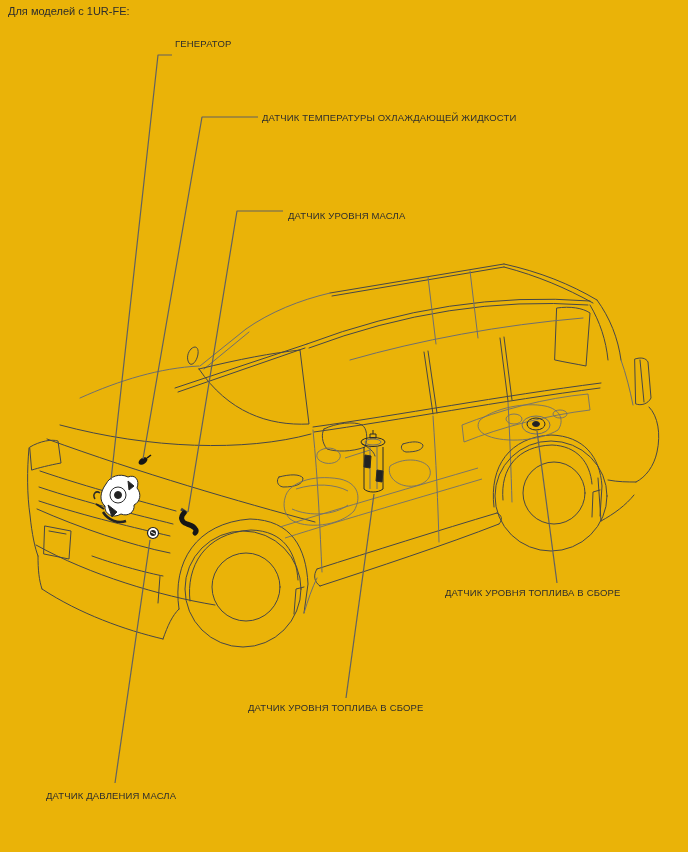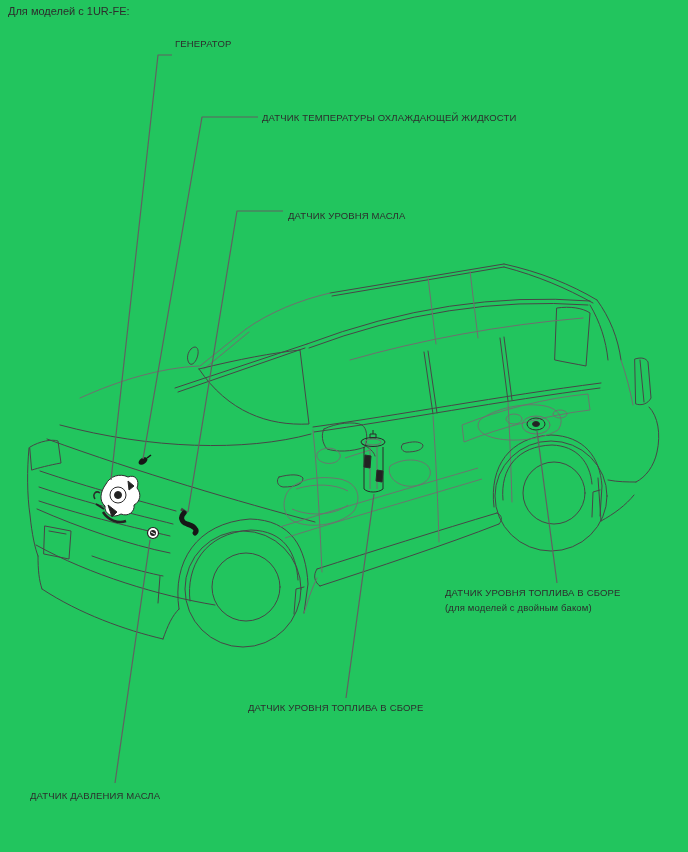--- a/index.html
+++ b/index.html
@@ -1,17 +1,17 @@
 <!DOCTYPE html>
 <html><head>
 <meta charset="utf-8">
 <style>
   html,body{margin:0;padding:0;background:#fff;}
   #stage{
-    position:relative;width:688px;height:852px;background:#22c55e;
+    position:relative;width:688px;height:852px;background:#eab308;
     font-family:"Liberation Sans","DejaVu Sans",sans-serif;color:#2d2d2d;overflow:hidden;
   }
   #art{position:absolute;left:0;top:0;}
   .lbl{
     position:absolute;font-size:9.5px;line-height:15px;letter-spacing:.15px;
     color:#2d2d2d;white-space:nowrap;
   }
   .lbl .sub{display:block;font-size:9.5px;}
   .title{position:absolute;left:8px;top:5px;font-size:11px;color:#2d2d2d;white-space:nowrap;}
 </style>
@@ -200,22 +200,21 @@
   <div class="title">Для моделей с 1UR-FE:</div>
 
   <div class="lbl" style="left:175px;top:36px">ГЕНЕРАТОР</div>
 
   <div class="lbl" style="left:262px;top:110px">ДАТЧИК ТЕМПЕРАТУРЫ ОХЛАЖДАЮЩЕЙ ЖИДКОСТИ</div>
 
   <div class="lbl" style="left:288px;top:208px">ДАТЧИК УРОВНЯ МАСЛА</div>
 
   <div class="lbl" style="left:445px;top:585px">
     <span>ДАТЧИК УРОВНЯ ТОПЛИВА В СБОРЕ</span>
-    <span class="sub">(для моделей с двойным баком)</span>
   </div>
 
   <div class="lbl" style="left:248px;top:700px">
     <span>ДАТЧИК УРОВНЯ ТОПЛИВА В СБОРЕ</span>
   </div>
 
-  <div class="lbl" style="left:30px;top:788px">ДАТЧИК ДАВЛЕНИЯ МАСЛА</div>
+  <div class="lbl" style="left:46px;top:788px">ДАТЧИК ДАВЛЕНИЯ МАСЛА</div>
 
 </div>
 
 </body></html>

